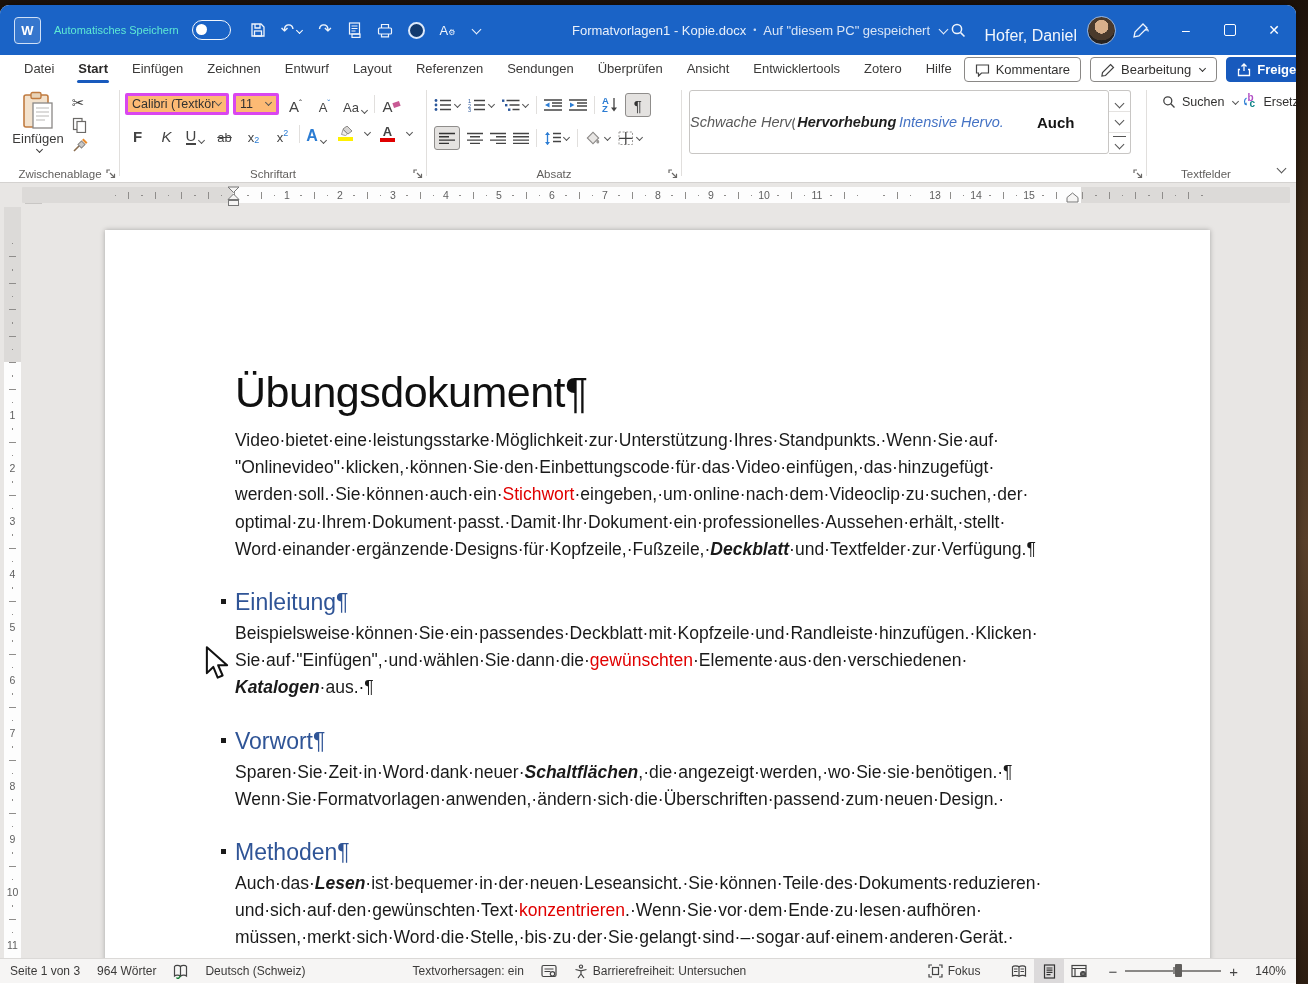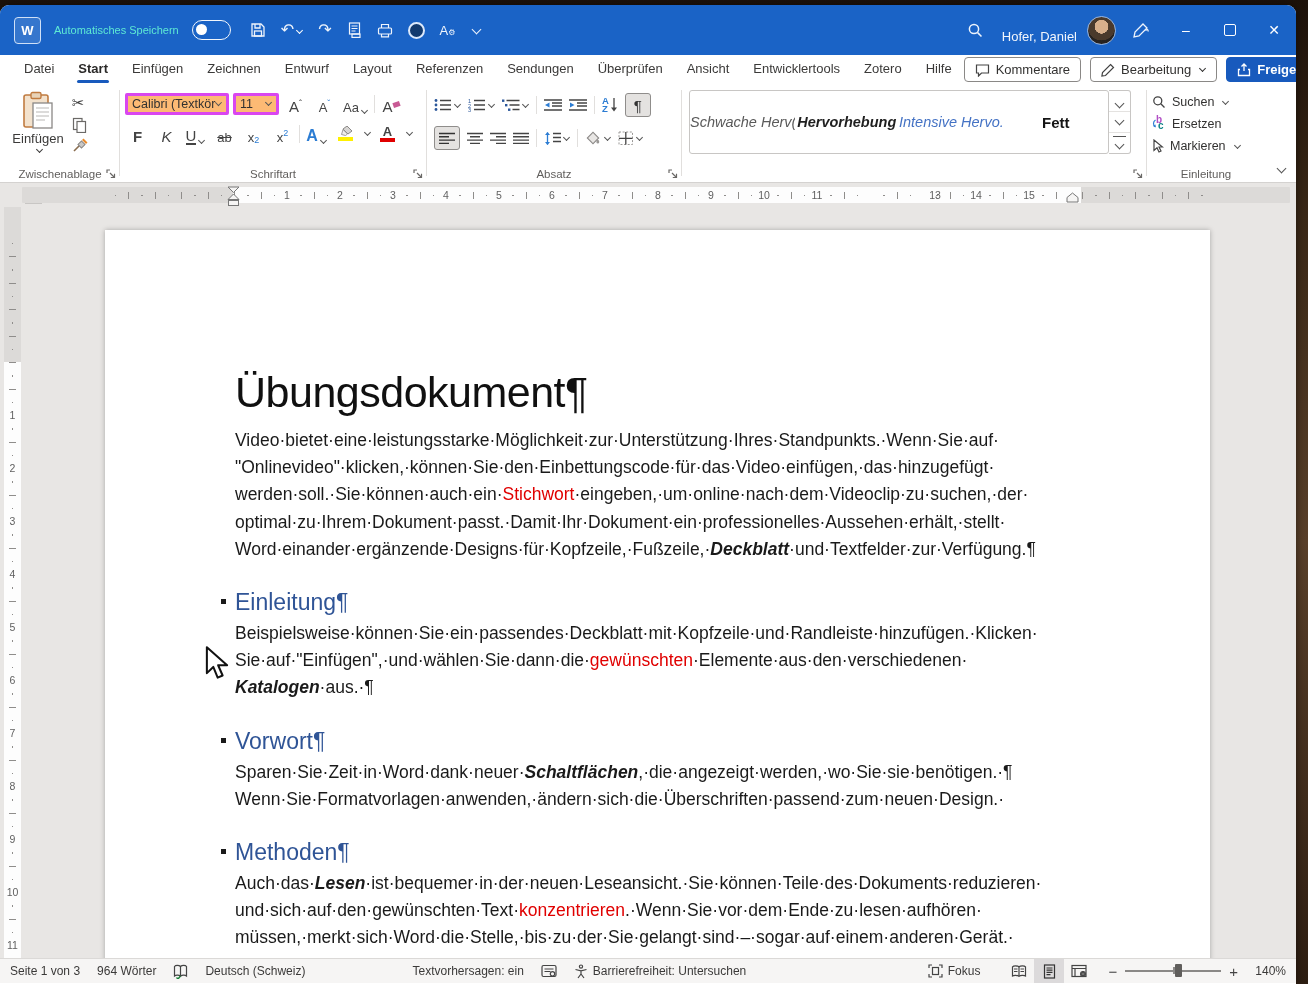--- a/index.html
+++ b/index.html
@@ -17,21 +17,21 @@
   .appicon{width:25px;height:25px;border:1.6px solid #cfe0f7;border-radius:4px;display:flex;align-items:center;justify-content:center;font-size:13px;font-weight:bold;color:#fff;background:rgba(255,255,255,.12);}
   .autosave{font-size:11px;color:#5eead4;}
   .toggle{width:37px;height:18px;border:1.2px solid #f2f6fc;border-radius:10px;position:relative;}
   .toggle .knob{position:absolute;left:3px;top:2.5px;width:11px;height:11px;border-radius:50%;background:#fff;}
   .qat{display:flex;align-items:center;gap:15px;margin-left:6px;}
   .qat .g{font-size:16px;line-height:16px;color:#eef4fc;}
   .chev{display:inline-block;width:6px;height:6px;border-right:1.4px solid currentColor;border-bottom:1.4px solid currentColor;transform:rotate(45deg);margin:0 1px 2px 3px;}
   .chev.sm{width:4px;height:4px;}
   .tb-center{position:absolute;left:572px;top:0;height:50px;display:flex;align-items:center;gap:7px;font-size:13px;color:#e9f0fa;}
   .tb-right{position:absolute;right:0;top:0;height:50px;display:flex;align-items:center;}
-  .tb-user{font-size:13px;color:#f2f6fc;margin:12px 10px 0 18px;}
+  .tb-user{font-size:16px;color:#f2f6fc;margin:12px 10px 0 18px;}
   .avatar{width:27px;height:27px;border-radius:50%;background:radial-gradient(circle at 50% 36%,#d8b08c 0 31%,#4a3a2c 32% 62%,#26221f 63%);border:1px solid #9db9e0;}
   .winbtn{width:44px;height:50px;display:flex;align-items:center;justify-content:center;color:#fff;font-size:14px;}
   .maxbox{width:10px;height:10px;border:1.3px solid #fff;border-radius:2px;}
   .tb-ink{margin:0 14px 0 16px;}
 
   
   .tabrow{height:29px;background:#fff;display:flex;align-items:center;padding-left:12px;font-size:13px;color:#3b3a39;}
   .tab{padding:0 12px;height:29px;line-height:28px;position:relative;}
   .tab.active{font-weight:bold;color:#2b2a29;}
   .tab.active::after{content:"";position:absolute;left:11px;right:11px;bottom:1px;height:3px;background:#185abd;border-radius:2px;}
@@ -79,21 +79,21 @@
   .st-emph{font-style:italic;font-weight:bold;color:#1f1f1f;}
   .st-intense{font-style:italic;color:#4472c4;}
   .st-bold{font-weight:bold;color:#151515;font-size:15px;}
   .gal-arrows{width:21px;height:62px;border:1px solid #c8c6c4;border-left:none;border-radius:0 3px 3px 0;display:flex;flex-direction:column;background:#fff;}
   .gal-arrows div{flex:1;display:flex;align-items:center;justify-content:center;color:#555;border-top:1px solid #e4e2e0;}
   .gal-arrows div:first-child{border-top:none;}
   .morebar{position:relative;}
   .morebar::before{content:"";position:absolute;top:3px;left:4px;right:4px;height:1.4px;background:#555;}
 
   
-  .g-edit{width:116px;display:flex;flex-direction:column;gap:4px;padding:6px 0 0 4px;font-size:12.5px;color:#323130;}
+  .g-edit{width:116px;display:flex;flex-direction:row;gap:4px;padding:6px 0 0 14px;font-size:12.5px;color:#323130;}
   .erow{display:flex;align-items:center;gap:6px;height:18px;}
   .ribbon-collapse{position:absolute;right:10px;bottom:8px;color:#555;}
 
   
   .rulerrow{height:24px;background:#e8e6e4;position:relative;}
   .tabsel{position:absolute;left:25px;top:4px;width:15px;height:15px;background:#f6f5f4;border:1px solid #c8c6c4;display:flex;align-items:center;justify-content:center;}
   .tabsel span{display:block;width:7px;height:7px;border-left:2px solid #4a4a4a;border-bottom:2px solid #4a4a4a;}
   .hruler{position:absolute;left:22px;top:4px;width:1268px;height:16px;background:#dcdad8;border-radius:1px;}
   .hwhite{position:absolute;left:211px;top:0;width:848px;height:16px;background:#fdfdfd;}
   .rnum{position:absolute;top:1.5px;width:16px;text-align:center;font-size:10.5px;color:#5f5f5f;}
@@ -169,20 +169,26 @@
           <svg width="16" height="15" viewBox="0 0 16 15" fill="none" stroke="#eef4fc" stroke-width="1.2">
               <rect x="1.5" y="5" width="13" height="6" rx="1"></rect>
               <path d="M4.5 5 V1.5 h7 V5 M4.5 11 v2.8 h7 V11"></path>
             </svg>
         </span>
         <span style="width:13px;height:13px;border-radius:50%;border:2px solid #dce9fb;background:#123a6e;display:inline-block;"></span>
         <span style="font-size:13px;color:#eef4fc;">A<span style="font-size:8px;">⚙</span></span>
         <span class="chev" style="color:#eef4fc;"></span>
       </div>
     </div>
+    <div class="tb-center">
+      <span>Formatvorlagen1 - Kopie.docx</span>
+      <span style="font-size:9px;opacity:.85;">•</span>
+      <span style="opacity:.92;">Auf "diesem PC" gespeichert</span>
+      <span class="chev"></span>
+    </div>
     <div class="tb-right">
       <span>
         <svg width="17" height="17" viewBox="0 0 17 17" fill="none" stroke="#eef4fc" stroke-width="1.5">
             <circle cx="7" cy="7" r="4.6"></circle>
             <path d="M10.6 10.6 L14.5 14.5"></path>
           </svg>
       </span>
       <span class="tb-user">Hofer, Daniel</span>
       <div class="avatar"></div>
       <span class="tb-ink">
@@ -475,21 +481,21 @@
           </svg>
       </span>
     </div>
     <div class="rsep"></div>
 
     <div class="rgroup g-styles">
       <div class="gallery">
         <div class="stylecell st-subtle">Schwache Herv(</div>
         <div class="stylecell st-emph">Hervorhebung</div>
         <div class="stylecell st-intense">Intensive Hervo.</div>
-        <div class="stylecell st-bold">Fett</div>
+        <div class="stylecell st-bold">Auch</div>
       </div>
       <div class="gal-arrows">
         <div>
             <span class="chev up" style="margin:4px 0 0 0;"></span>
           </div>
         <div>
             <span class="chev" style="margin:0 0 3px 0;"></span>
           </div>
         <div class="morebar">
             <span class="chev" style="margin:2px 0 0 0;"></span>
@@ -524,21 +530,21 @@
         </span>
         <span>Ersetzen</span>
       </div>
       <div class="erow">
         <svg width="12" height="14" viewBox="0 0 12 14">
             <path d="M2 1 L2 11.5 L5 8.8 L7 13 L9 12 L7 8 L10.5 8 Z" fill="#fff" stroke="#444" stroke-width="1.2"></path>
           </svg>
         <span>Markieren</span>
           <span class="chev sm" style="color:#555;"></span>
       </div>
-      <div class="rlabel">Einleitung</div>
+      <div class="rlabel">Textfelder</div>
     </div>
 
     <span class="ribbon-collapse chev"></span>
   </div>
 
   <div class="rulerrow">
     <div class="tabsel">
         <span></span>
       </div>
     <div class="hruler" id="hruler">

